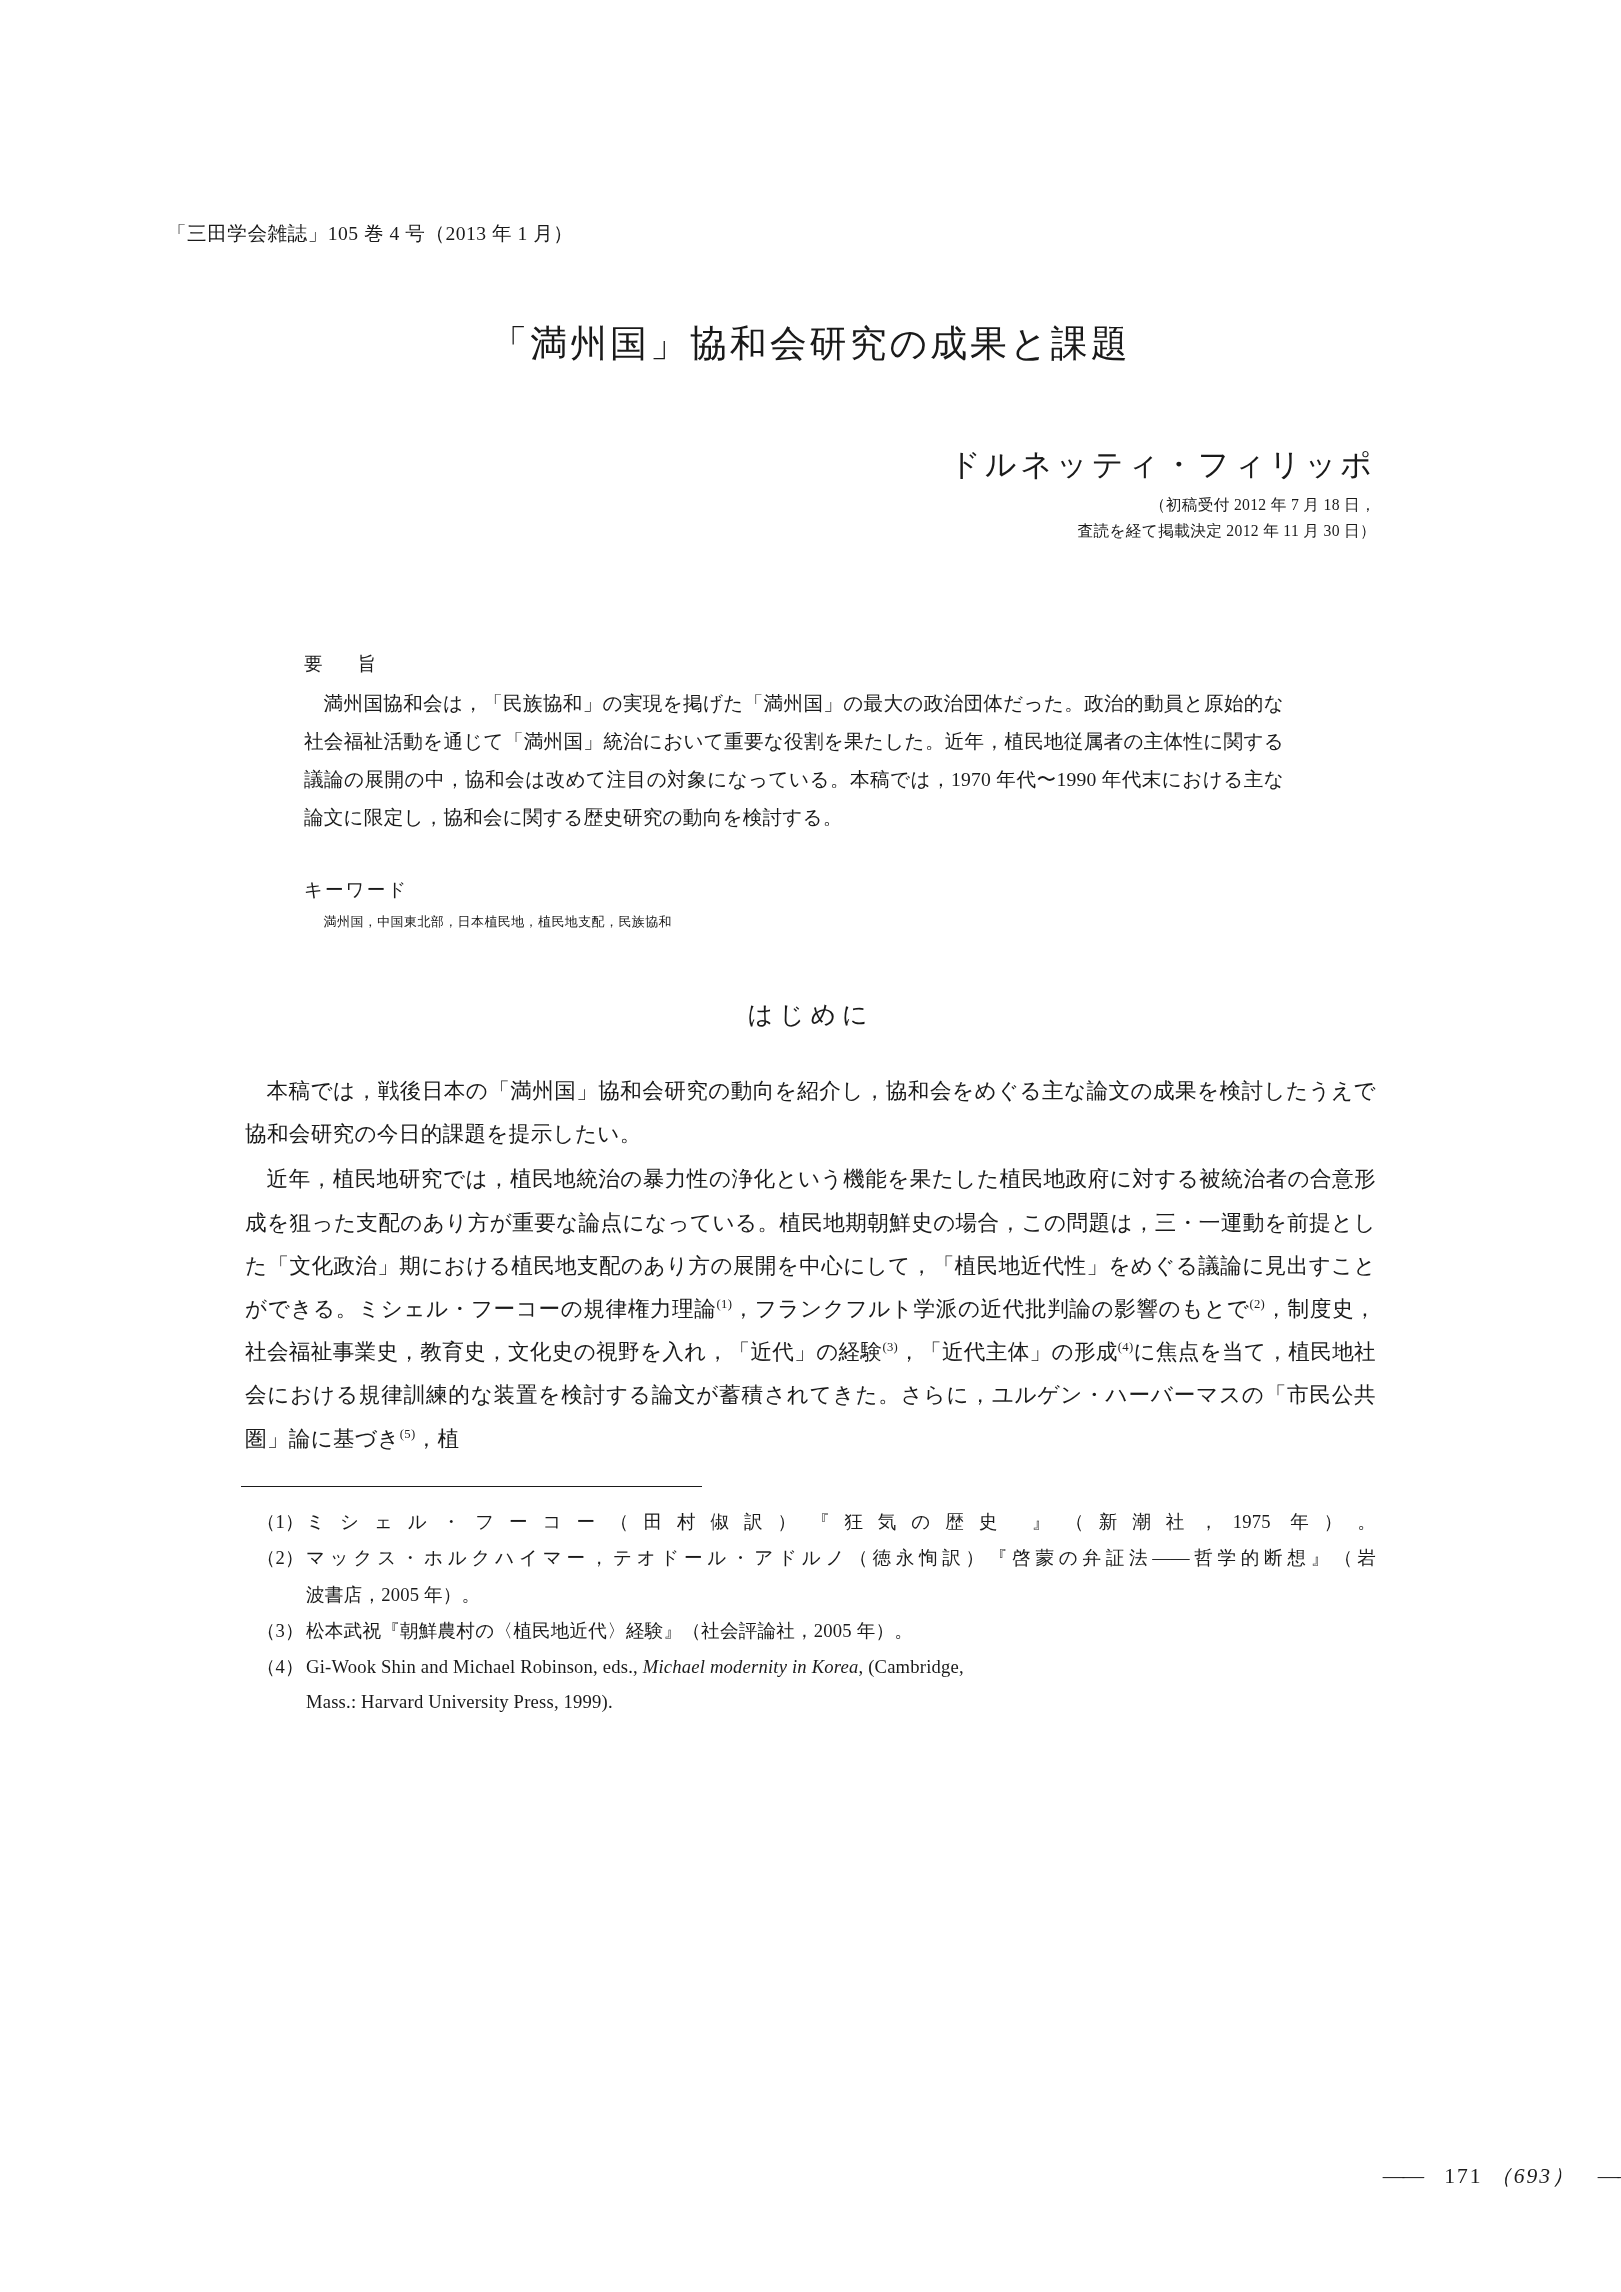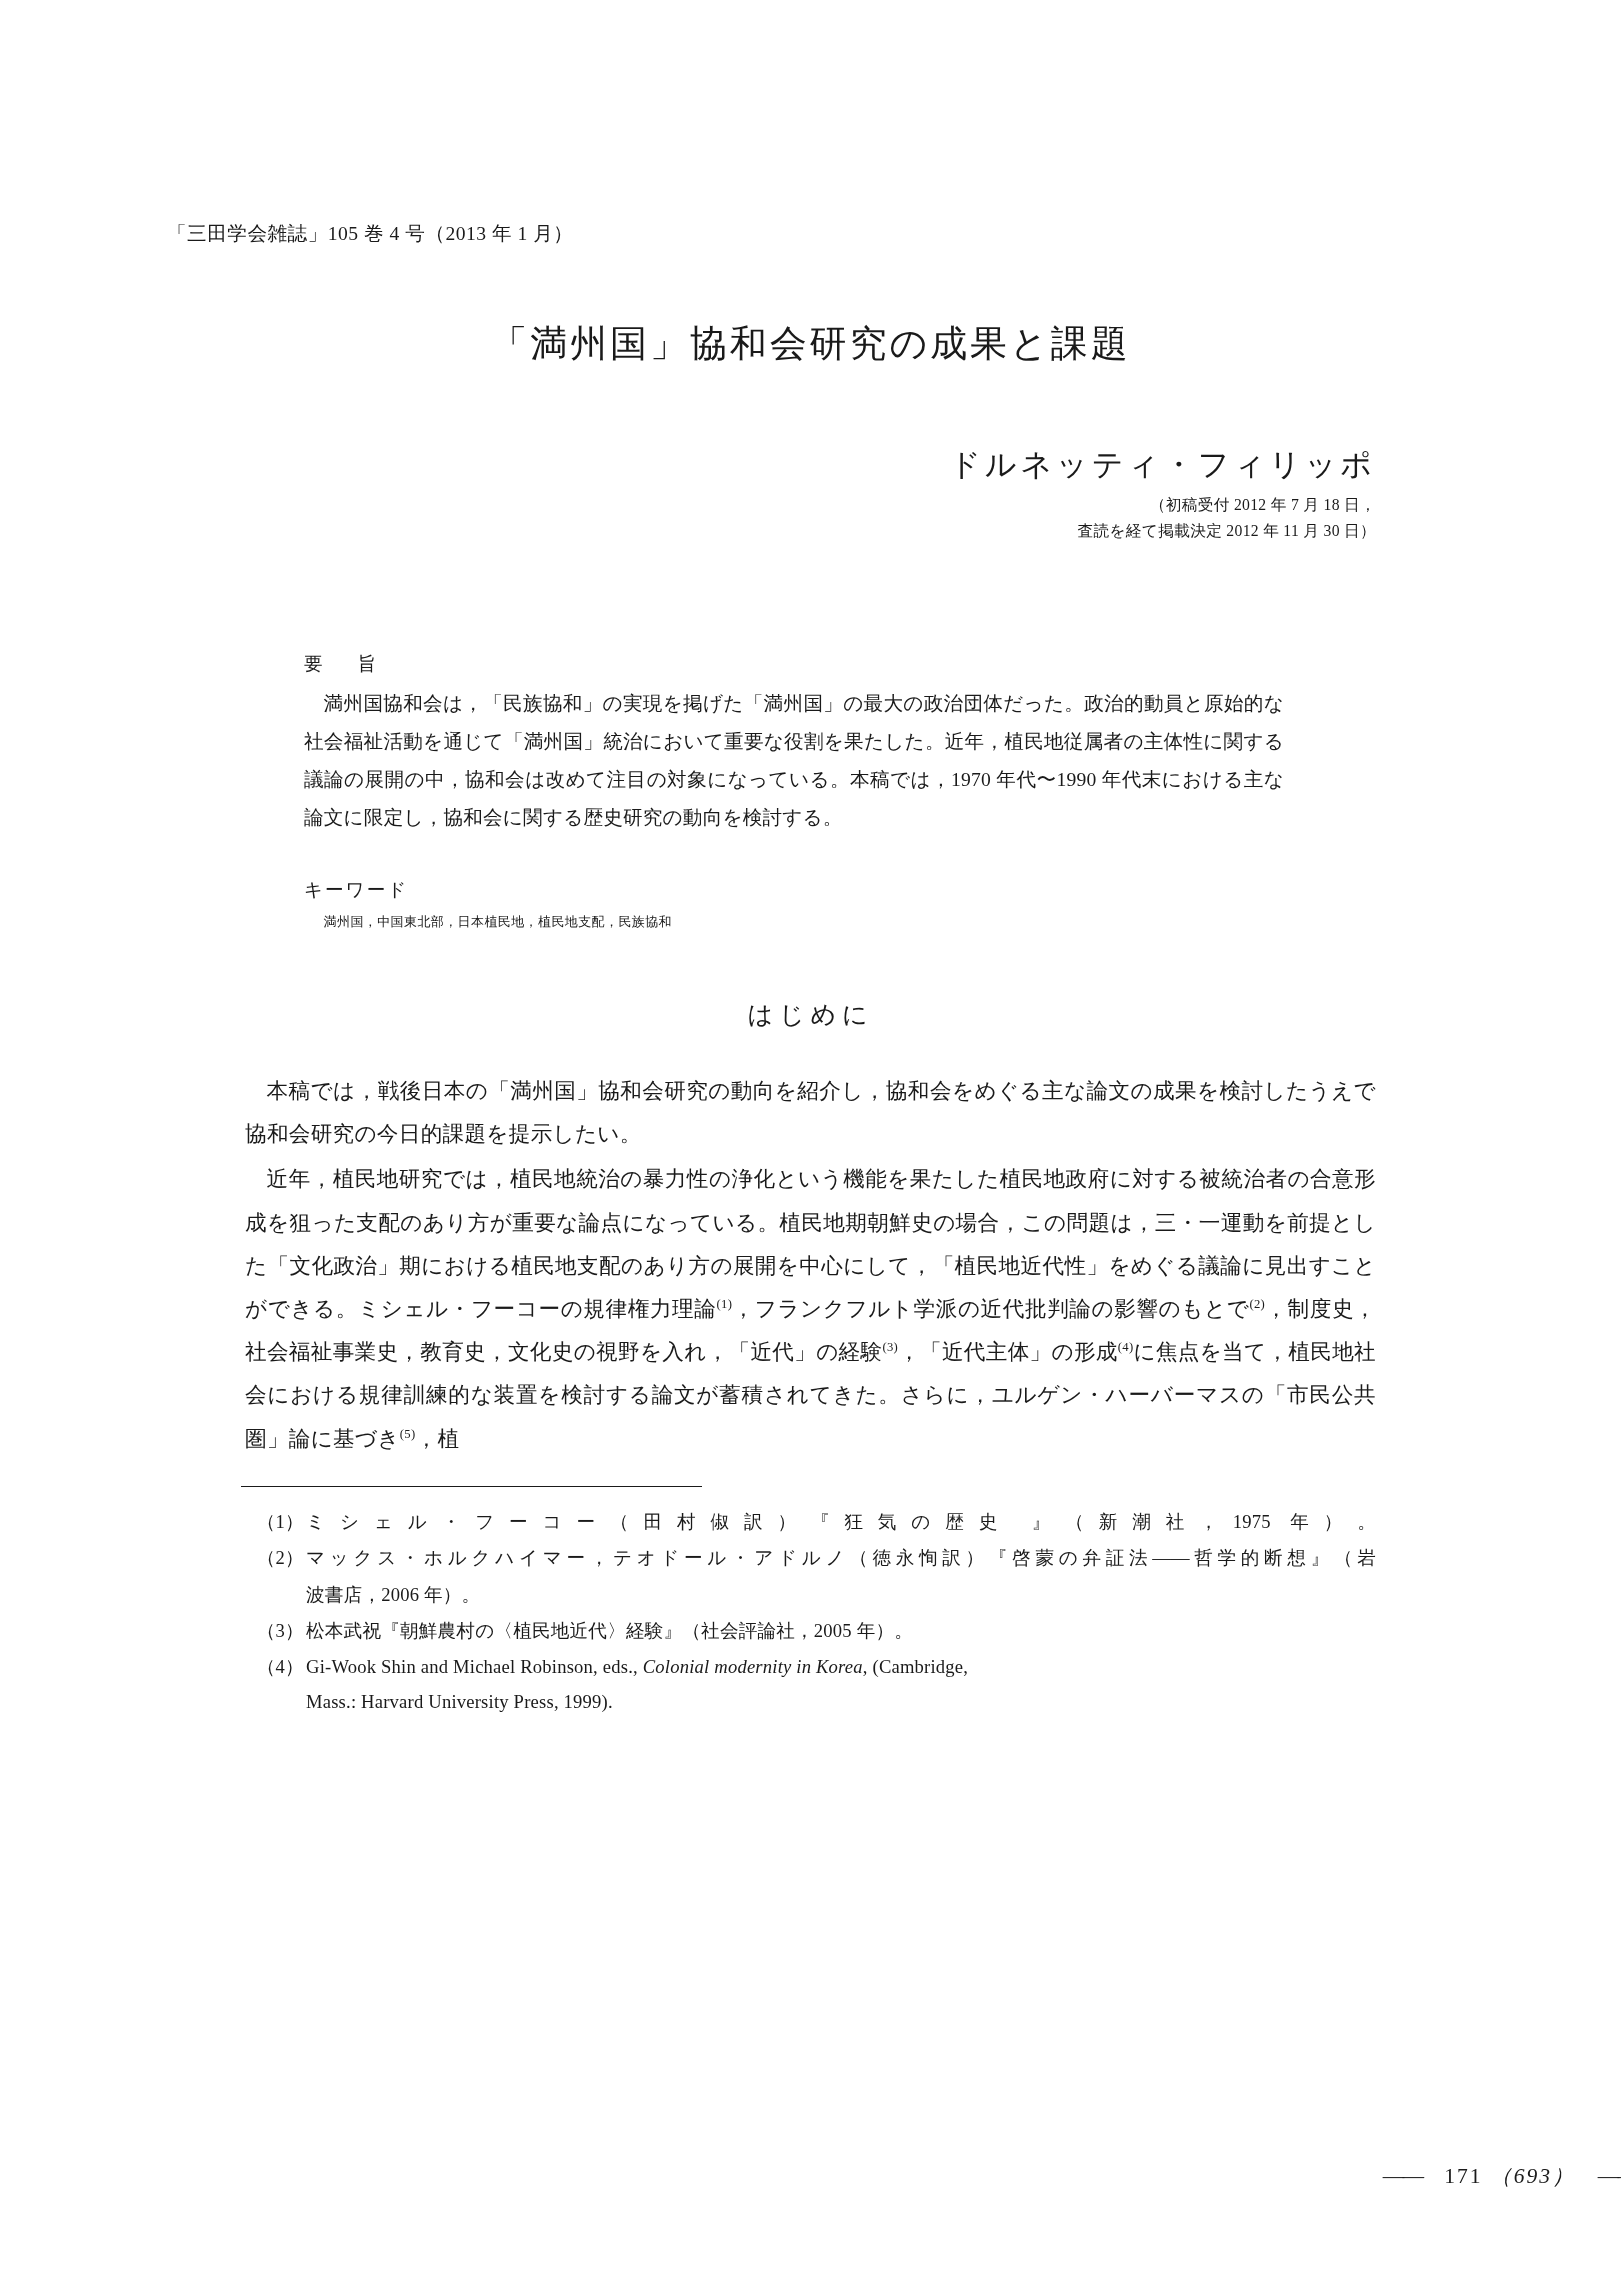--- a/index.html
+++ b/index.html
@@ -189,32 +189,32 @@
       <div class="fn-text spread">ミシェル・フーコー（田村俶訳）『狂気の歴史 』（新潮社，1975 年）。</div>
     </div>
 
     <div class="fn-item">
       <div class="fn-num">（2）</div>
       <div class="fn-text spread">マックス・ホルクハイマー，テオドール・アドルノ（徳永恂訳）『啓蒙の弁証法——哲学的断想』（岩</div>
     </div>
 
     <div class="fn-item">
       <div class="fn-num"></div>
-      <div class="fn-text">波書店，2006 年）。</div>
+      <div class="fn-text">波書店，2005 年）。</div>
     </div>
 
     <div class="fn-item">
       <div class="fn-num">（3）</div>
       <div class="fn-text">松本武祝『朝鮮農村の〈植民地近代〉経験』（社会評論社，2005 年）。</div>
     </div>
 
     <div class="fn-item">
       <div class="fn-num">（4）</div>
       <div class="fn-text">
-        <div class="spread"><span>Gi-Wook Shin and Michael Robinson, eds., </span><i>Colonial modernity in Korea</i><span>, (Cambridge,</span></div>
+        <div class="spread"><span>Gi-Wook Shin and Michael Robinson, eds., </span><i>Michael modernity in Korea</i><span>, (Cambridge,</span></div>
         <div>Mass.: Harvard University Press, 1999).</div>
       </div>
     </div>
 
   </div>
 
   <div class="pagenum">
     <span class="dash">——</span>
     &nbsp;&nbsp;<span>171</span>&nbsp;<i>（693）</i>&nbsp;&nbsp;
     <span class="dash">——</span>

